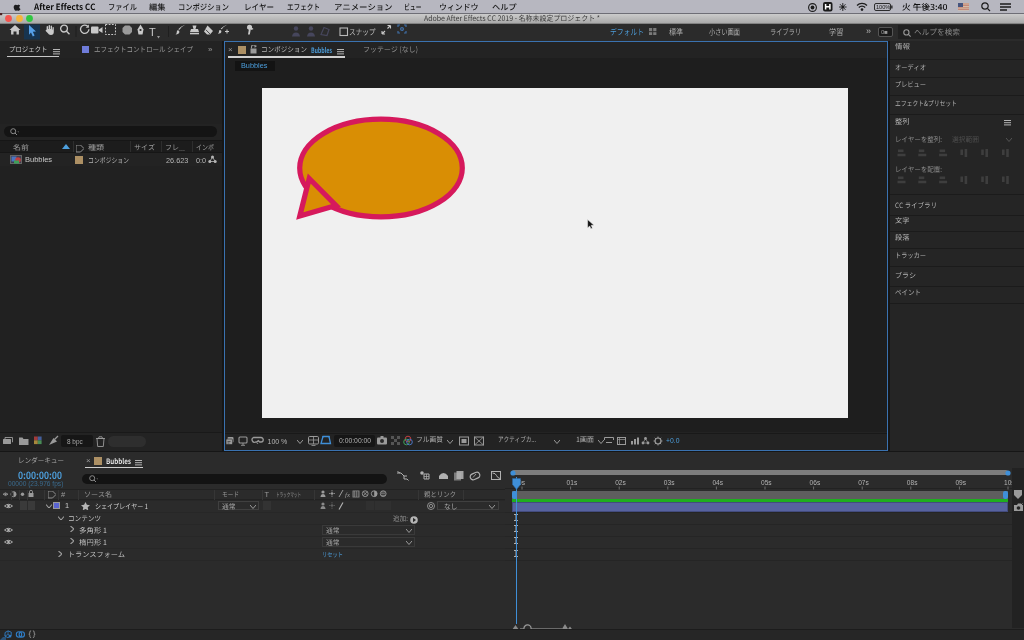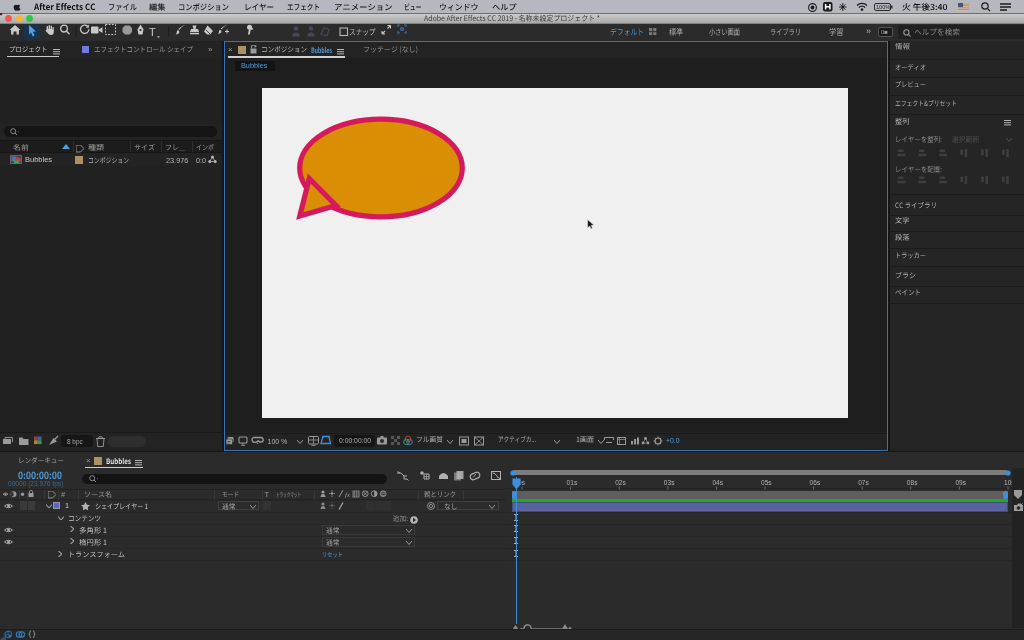--- a/index.html
+++ b/index.html
@@ -258,21 +258,21 @@
     <svg style="position:absolute;left:10.5px;top:155.5px" width="11" height="8" viewBox="0 0 11 8">
       <rect width="5" height="5" x="0.5" y="0.5" fill="#4b74c0"></rect>
       <circle cx="7" cy="4" r="2.8" fill="#c04040"></circle>
       <rect x="3" y="4.5" width="5" height="3" fill="#3da05a"></rect>
     </svg>
     <div style="position:absolute;left:25px;top:156px;font:400 7.5px 'Liberation Sans',sans-serif;color:#c9c9c9;white-space:nowrap;line-height:1">Bubbles</div>
     <div style="position:absolute;left:75px;top:155.5px;width:8px;height:8px;background:#ad9064"></div>
     <svg style="position:absolute;left:88.0px;top:162.8px;overflow:visible" width="1" height="1">
       <path d="M12 -49Q14 -49 16 -49Q19 -49 20 -49H56Q57 -49 59 -49Q60 -49 61 -49Q61 -48 61 -46Q61 -45 61 -44V-6Q61 -4 61 -2Q61 0 61 1H55Q55 0 55 -2Q55 -4 55 -6V-43H20Q18 -43 16 -43Q14 -43 12 -43ZM11 -10Q13 -10 15 -9Q17 -9 19 -9H58V-3H20Q17 -3 15 -3Q13 -3 11 -3Z M88 -53Q90 -51 93 -50Q95 -48 98 -46Q101 -43 103 -41Q105 -39 107 -38L102 -33Q101 -35 99 -37Q96 -39 94 -41Q91 -43 89 -45Q86 -47 84 -48ZM82 -5Q88 -5 94 -7Q99 -9 103 -11Q108 -13 111 -15Q117 -19 121 -23Q126 -28 129 -32Q133 -37 135 -42L138 -35Q136 -31 132 -26Q129 -22 124 -18Q120 -13 114 -10Q111 -8 106 -5Q102 -3 97 -1Q92 0 86 1Z M198 -53Q198 -51 200 -50Q201 -49 203 -49Q205 -49 206 -50Q208 -51 208 -53Q208 -55 206 -56Q205 -58 203 -58Q201 -58 200 -56Q198 -55 198 -53ZM195 -53Q195 -55 196 -57Q197 -59 199 -60Q201 -61 203 -61Q205 -61 207 -60Q209 -59 210 -57Q211 -55 211 -53Q211 -51 210 -49Q209 -47 207 -46Q205 -45 203 -45Q201 -45 199 -46Q197 -47 196 -49Q195 -51 195 -53ZM183 -55Q183 -55 183 -54Q183 -53 183 -52Q183 -51 183 -50Q183 -48 183 -46Q183 -44 183 -41Q183 -39 183 -37Q183 -36 183 -33Q183 -30 183 -27Q183 -23 183 -20Q183 -16 183 -13Q183 -9 183 -7Q183 -4 183 -3Q183 0 181 2Q180 3 176 3Q175 3 173 3Q171 3 169 3Q168 3 166 3L166 -3Q168 -3 170 -3Q173 -2 174 -2Q175 -2 176 -3Q177 -4 177 -5Q177 -6 177 -9Q177 -11 177 -14Q177 -18 177 -21Q177 -25 177 -28Q177 -31 177 -34Q177 -36 177 -37Q177 -38 177 -41Q177 -43 177 -46Q177 -49 177 -50Q177 -52 177 -53Q176 -55 176 -55ZM151 -43Q152 -43 154 -43Q155 -43 157 -43Q158 -43 160 -43Q163 -43 167 -43Q170 -43 175 -43Q179 -43 183 -43Q188 -43 192 -43Q195 -43 198 -43Q201 -43 202 -43Q203 -43 205 -43Q206 -43 207 -43V-37Q206 -37 205 -37Q203 -38 202 -38Q201 -38 198 -38Q195 -38 192 -38Q188 -38 184 -38Q179 -38 175 -38Q171 -38 167 -38Q163 -38 160 -38Q158 -38 157 -38Q155 -38 154 -37Q152 -37 151 -37ZM167 -26Q166 -24 164 -21Q163 -19 161 -16Q159 -13 157 -11Q155 -8 153 -7L148 -10Q150 -12 152 -14Q154 -16 156 -19Q158 -22 159 -24Q161 -27 162 -29ZM197 -29Q199 -27 200 -25Q202 -22 204 -20Q206 -17 207 -14Q209 -12 210 -10L204 -7Q203 -9 202 -12Q200 -14 199 -17Q197 -20 195 -22Q194 -24 192 -26Z M268 -54Q268 -52 270 -50Q271 -48 272 -46Q273 -44 274 -43L270 -41Q269 -43 268 -45Q267 -47 266 -48Q265 -50 264 -52ZM277 -57Q278 -56 279 -54Q280 -52 282 -50Q283 -48 284 -46L280 -44Q279 -46 278 -48Q277 -50 275 -52Q274 -54 273 -55ZM237 -55Q238 -54 241 -53Q243 -51 245 -50Q247 -48 249 -47Q251 -45 252 -45L249 -40Q248 -41 246 -42Q244 -43 242 -45Q239 -46 237 -48Q235 -49 234 -50ZM226 -3Q230 -4 234 -5Q238 -6 242 -8Q247 -10 250 -12Q256 -15 261 -19Q266 -24 270 -28Q275 -33 277 -38L281 -32Q276 -25 269 -18Q262 -11 253 -6Q250 -4 245 -3Q241 -1 237 1Q233 2 229 3ZM226 -39Q228 -38 230 -36Q232 -35 234 -34Q237 -32 239 -31Q241 -30 242 -29L238 -24Q237 -25 235 -26Q233 -27 231 -29Q229 -30 227 -32Q224 -33 223 -34Z M310 -55Q311 -54 313 -53Q316 -52 318 -50Q320 -49 322 -47Q324 -46 325 -45L322 -40Q321 -41 319 -43Q317 -44 314 -45Q312 -47 310 -48Q308 -50 306 -50ZM299 -4Q303 -5 307 -6Q311 -7 315 -9Q319 -10 323 -12Q329 -16 334 -20Q339 -24 343 -29Q347 -34 350 -39L354 -33Q349 -25 342 -19Q335 -12 326 -7Q322 -5 318 -3Q314 -1 310 0Q306 1 302 2ZM299 -39Q300 -38 303 -37Q305 -36 307 -34Q309 -33 311 -32Q313 -30 315 -29L311 -24Q310 -25 308 -27Q306 -28 304 -29Q302 -31 299 -32Q297 -33 296 -34Z M376 -40Q377 -39 378 -39Q380 -39 381 -39Q382 -39 383 -39Q385 -39 387 -39Q390 -39 393 -39Q397 -39 400 -39Q404 -39 407 -39Q409 -39 411 -39Q412 -39 414 -39Q415 -39 416 -39Q416 -39 416 -38Q416 -37 416 -36Q416 -35 416 -33Q416 -30 416 -27Q416 -23 416 -19Q416 -15 416 -11Q416 -7 416 -4Q416 -1 416 0Q416 1 416 2Q416 3 416 4H410Q410 3 410 2Q410 1 410 0Q410 -2 410 -5Q410 -8 410 -12Q410 -15 410 -19Q410 -23 410 -26Q410 -29 410 -31Q410 -34 410 -34Q409 -34 408 -34Q406 -34 403 -34Q400 -34 397 -34Q394 -34 392 -34Q389 -34 387 -34Q384 -34 383 -34Q382 -34 381 -34Q379 -34 378 -34Q377 -34 376 -34ZM378 -22Q379 -22 380 -22Q382 -22 384 -22Q385 -22 387 -22Q390 -22 393 -22Q396 -22 399 -22Q402 -22 405 -22Q408 -22 410 -22Q412 -22 413 -22V-17Q412 -17 410 -17Q408 -17 405 -17Q402 -17 399 -17Q396 -17 393 -17Q390 -17 387 -17Q385 -17 384 -17Q382 -17 380 -17Q379 -17 378 -17ZM375 -4Q376 -4 378 -4Q379 -4 381 -4Q382 -4 385 -4Q387 -4 390 -4Q394 -4 397 -4Q401 -4 404 -4Q407 -4 410 -4Q412 -4 413 -4V1Q412 1 410 1Q407 1 404 1Q401 1 397 1Q394 1 390 1Q387 1 385 1Q382 1 381 1Q379 1 378 1Q376 1 375 1Z M448 -53Q450 -51 453 -50Q455 -48 458 -46Q461 -43 463 -41Q465 -39 467 -38L462 -33Q461 -35 459 -37Q456 -39 454 -41Q451 -43 449 -45Q446 -47 444 -48ZM442 -5Q448 -5 454 -7Q459 -9 463 -11Q468 -13 471 -15Q477 -19 481 -23Q486 -28 489 -32Q493 -37 495 -42L498 -35Q496 -31 492 -26Q489 -22 484 -18Q480 -13 474 -10Q471 -8 466 -5Q462 -3 457 -1Q452 0 446 1Z" fill="#b5b5b5" transform="scale(0.08135 0.1)"></path>
     </svg>
-    <div style="position:absolute;left:166px;top:156.5px;font:400 7.3px 'Liberation Sans',sans-serif;color:#b5b5b5;white-space:nowrap;line-height:1">23.976</div>
+    <div style="position:absolute;left:166px;top:156.5px;font:400 7.3px 'Liberation Sans',sans-serif;color:#b5b5b5;white-space:nowrap;line-height:1">26.623</div>
     <div style="position:absolute;left:196px;top:156.5px;font:400 7.3px 'Liberation Sans',sans-serif;color:#b5b5b5;white-space:nowrap;line-height:1">0:0</div>
     <svg style="position:absolute;left:208px;top:155px" width="9" height="9" viewBox="0 0 9 9">
       <g fill="#b5b5b5">
         <circle cx="4.5" cy="2" r="1.5"></circle>
         <circle cx="1.8" cy="6.5" r="1.5"></circle>
         <circle cx="7.2" cy="6.5" r="1.5"></circle>
         <path d="M4.5 2 1.8 6.5h5.4z" fill="none" stroke="#b5b5b5" stroke-width="0.8"></path>
       </g>
     </svg>
     <div style="position:absolute;left:0px;top:166px;width:222px;height:266px;background:#212121"></div>

